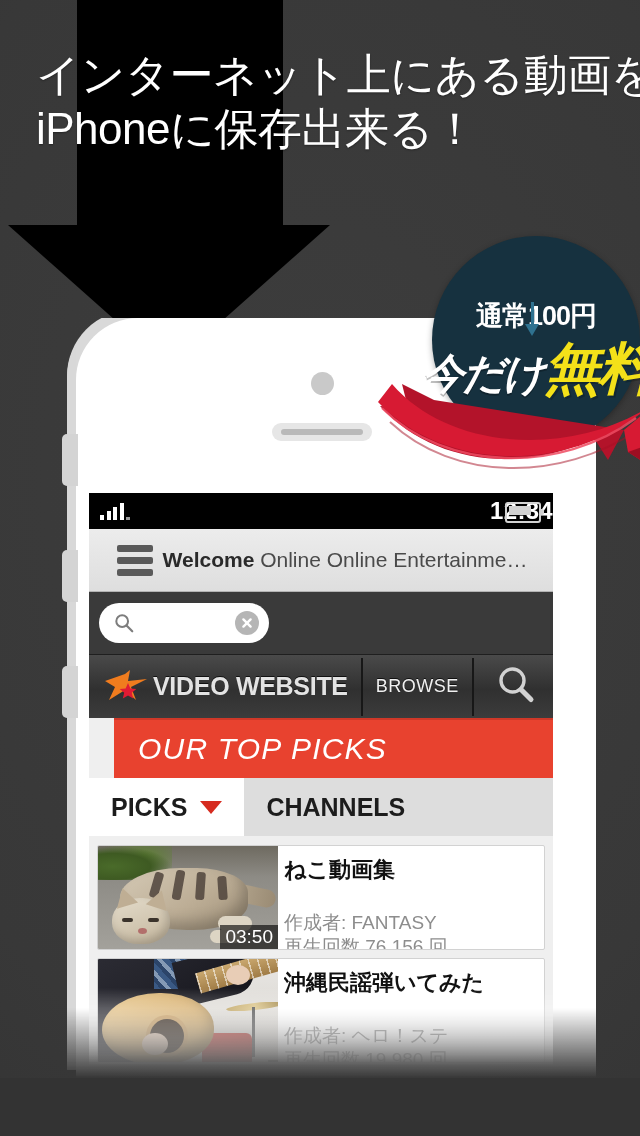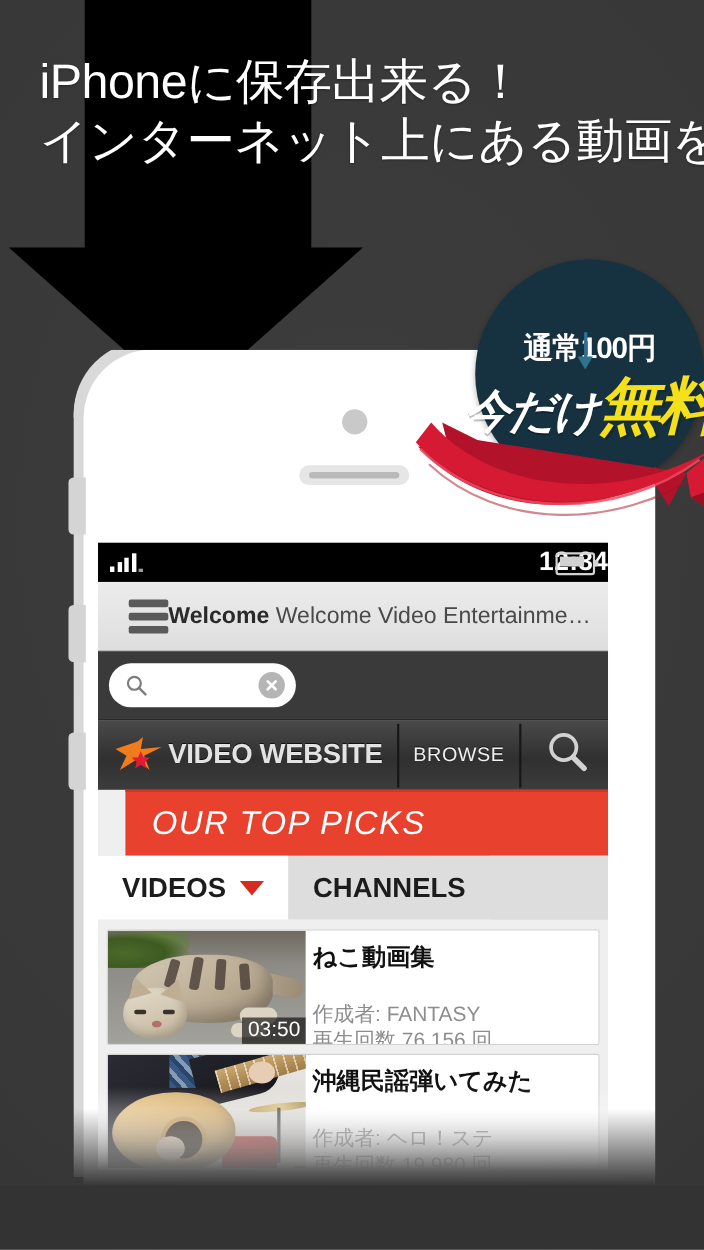--- a/index.html
+++ b/index.html
@@ -281,22 +281,22 @@
 <div id="stage">
 
   <div class="bg-vignette"></div>
 
   <div>
     <div class="arrow-shaft"></div>
     <div class="arrow-head"></div>
   </div>
 
   <div class="headline">
+    <div>インターネット上にある動画を</div>
     <div>iPhoneに保存出来る！</div>
-    <div>インターネット上にある動画を</div>
   </div>
 
   <div class="phone">
     <div class="bevel-top"></div>
     <div class="phone-body"></div>
     <div class="side-btn b1"></div>
     <div class="side-btn b2"></div>
     <div class="side-btn b3"></div>
   </div>
   <div class="camera-dot"></div>
@@ -316,21 +316,21 @@
       <div class="battery"></div>
     </div>
 
     <div class="navbar">
       <div class="hamburger">
         <span></span>
           <span></span>
           <span></span>
       </div>
       <div class="nav-title">
-        <b>Welcome</b><span> Welcome Video Entertainme…</span>
+        <b>Welcome</b><span> Online Online Entertainme…</span>
       </div>
     </div>
 
     <div class="urlbar">
       <div class="search-field">
         <div class="mag">
           <svg width="22" height="22" viewBox="0 0 24 24">
             <circle cx="10" cy="10" r="6.4" fill="none" stroke="#7d7d7d" stroke-width="2.2"></circle>
             <line x1="14.8" y1="14.8" x2="21" y2="21" stroke="#7d7d7d" stroke-width="2.4" stroke-linecap="round"></line>
           </svg>
@@ -362,21 +362,21 @@
         </svg>
       </div>
     </div>
 
     <div class="topbar-red">
       <span>OUR TOP PICKS</span>
     </div>
 
     <div class="tabs">
       <div class="tab active">
-        <span>VIDEOS</span>
+        <span>PICKS</span>
         <i class="caret"></i>
       </div>
       <div class="tab">
         <span>CHANNELS</span>
       </div>
       <div class="tabs-spacer"></div>
     </div>
 
     <div class="list">
 

